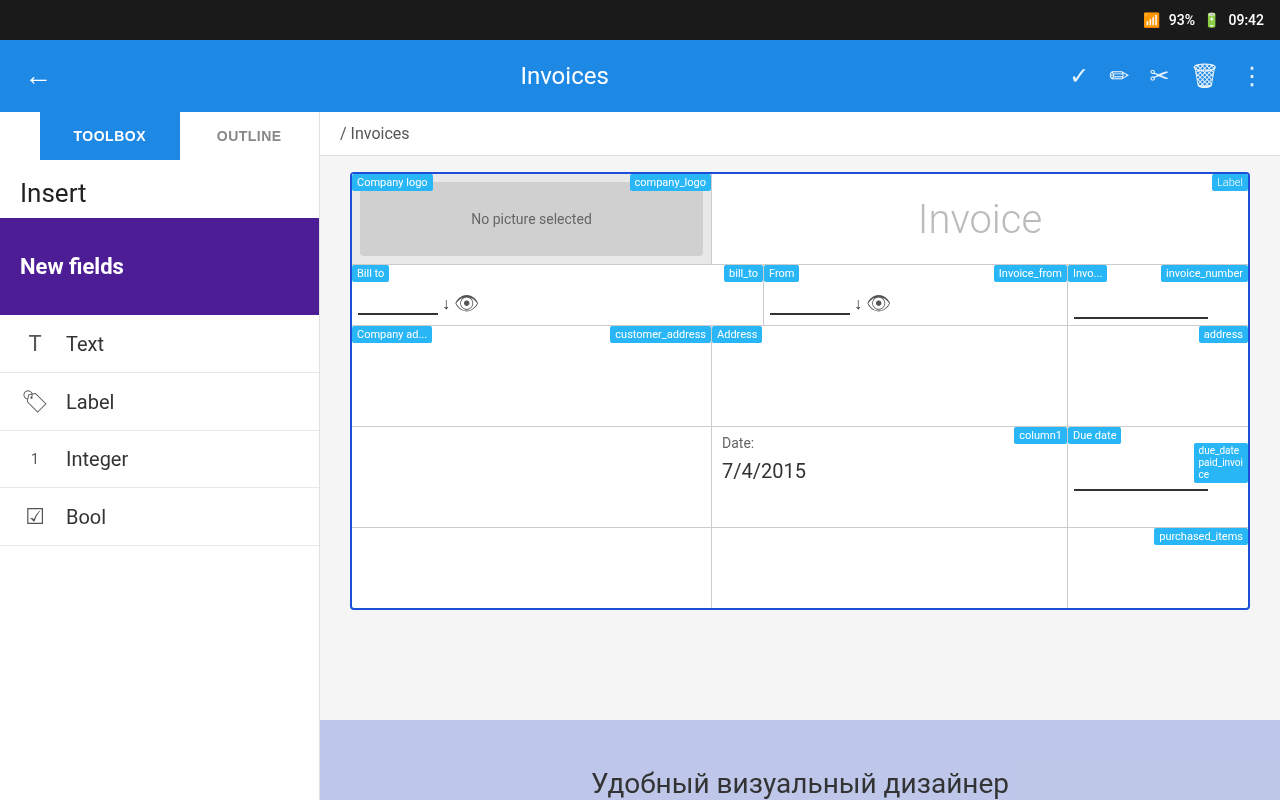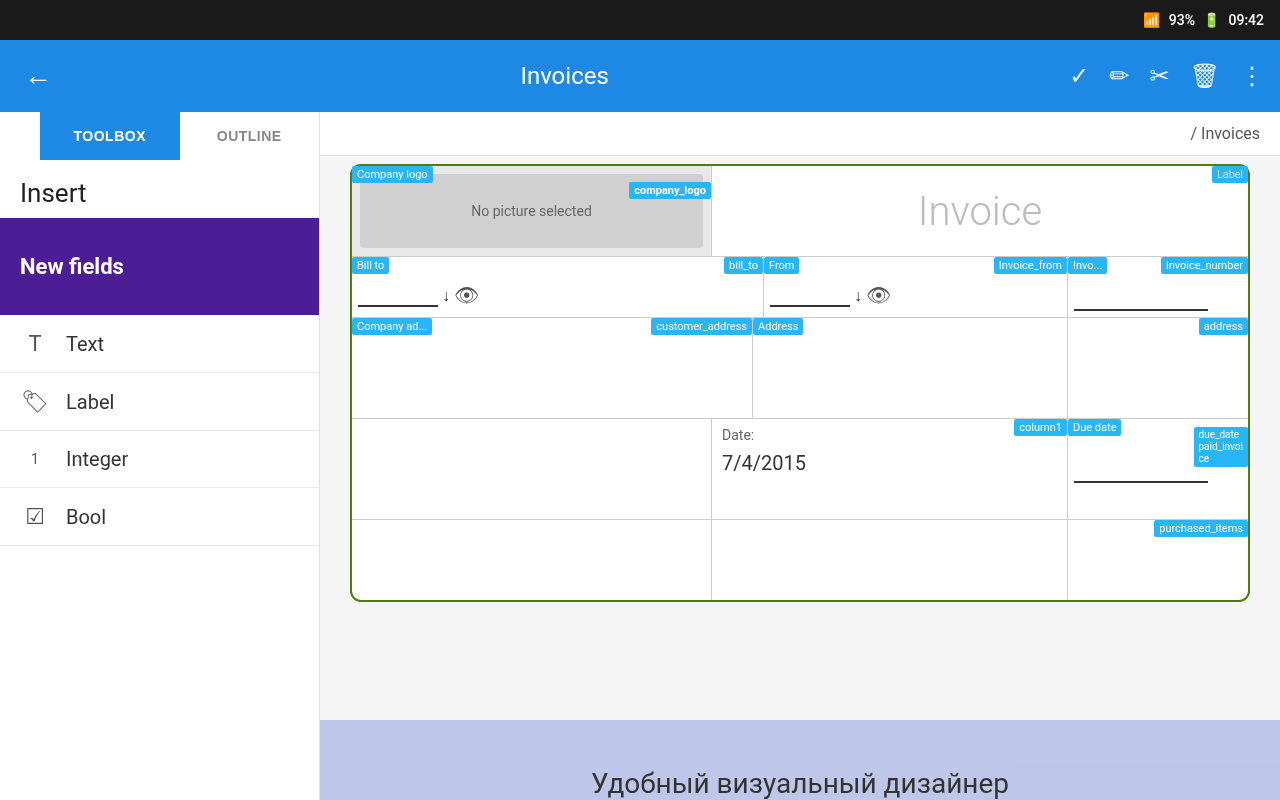--- a/index.html
+++ b/index.html
@@ -137,36 +137,35 @@
       position: relative;
     }
 
     
     .breadcrumb {
       background: white;
       padding: 12px 20px;
       font-size: 16px;
       color: #555;
       border-bottom: 1px solid #e0e0e0;
-      text-align: right;
     }
 
     
     .invoice-canvas {
       flex: 1;
       overflow: auto;
       padding: 8px;
     }
 
     .invoice-grid {
       background: white;
-      border: 2px solid #4d7c0f;
-      border-radius: 11px;
+      border: 2px solid #1d4ed8;
+      border-radius: 4px;
       width: 900px;
-      margin: 0 auto;
+      margin: 8px auto;
     }
 
     .inv-row {
       display: flex;
       border-bottom: 1px solid #ccc;
     }
     .inv-row:last-child {
       border-bottom: none;
     }
 
@@ -327,21 +326,21 @@
   <div class="content-area">
 
     <div class="breadcrumb">/ Invoices</div>
 
     <div class="invoice-canvas">
       <div class="invoice-grid">
 
         <div class="inv-row">
           <div class="inv-cell row1-logo">
             <span class="field-tag left">Company logo</span>
-            <span class="field-tag right" style="top:16px;font-weight:bold;">company_logo</span>
+            <span class="field-tag right" style="top:0;">company_logo</span>
             <div class="logo-inner">
               <span>No picture selected</span>
             </div>
           </div>
           <div class="inv-cell row1-invoice">
             <span class="field-tag right">Label</span>
             <span>Invoice</span>
           </div>
         </div>
 
@@ -367,42 +366,42 @@
           <div class="inv-cell" style="width:180px; position:relative;">
             <span class="field-tag left">Invo...</span>
             <span class="field-tag right">invoice_number</span>
             <div style="margin-top:30px; padding:4px 6px;">
               <div style="border-bottom:2px solid #333; width:80%; height:20px;"></div>
             </div>
           </div>
         </div>
 
         <div class="inv-row">
-          <div class="inv-cell" style="width:401px; border-right:1px solid #ccc; min-height:100px; position:relative;">
+          <div class="inv-cell" style="width:360px; border-right:1px solid #ccc; min-height:100px; position:relative;">
             <span class="field-tag left">Company ad...</span>
             <span class="field-tag right">customer_address</span>
           </div>
           <div class="inv-cell" style="flex:1; border-right:1px solid #ccc; min-height:100px; position:relative;">
             <span class="field-tag left">Address</span>
           </div>
           <div class="inv-cell" style="width:180px; min-height:100px; position:relative;">
             <span class="field-tag right">address</span>
           </div>
         </div>
 
         <div class="inv-row">
           <div class="inv-cell" style="width:360px; border-right:1px solid #ccc; min-height:100px;"></div>
           <div class="inv-cell" style="flex:1; border-right:1px solid #ccc; min-height:100px; position:relative;">
             <span class="field-tag right">column1</span>
             <div class="date-label">Date:</div>
             <div class="date-display">7/4/2015</div>
           </div>
           <div class="inv-cell" style="width:180px; min-height:100px; position:relative;">
             <span class="field-tag left">Due date</span>
-            <span class="field-tag right" style="top:8px; white-space:normal; font-size:10px; line-height:1.2;">due_date<br>paid_invoi<br>ce</span>
+            <span class="field-tag right" style="top:16px; white-space:normal; font-size:10px; line-height:1.2;">due_date<br>paid_invoi<br>ce</span>
             <div style="margin-top:40px; padding:4px 6px;">
               <div style="border-bottom:2px solid #333; width:80%; height:20px;"></div>
             </div>
           </div>
         </div>
 
         <div class="inv-row">
           <div class="inv-cell" style="width:360px; border-right:1px solid #ccc; min-height:80px;"></div>
           <div class="inv-cell" style="flex:1; border-right:1px solid #ccc; min-height:80px;"></div>
           <div class="inv-cell" style="width:180px; min-height:80px; position:relative;">

